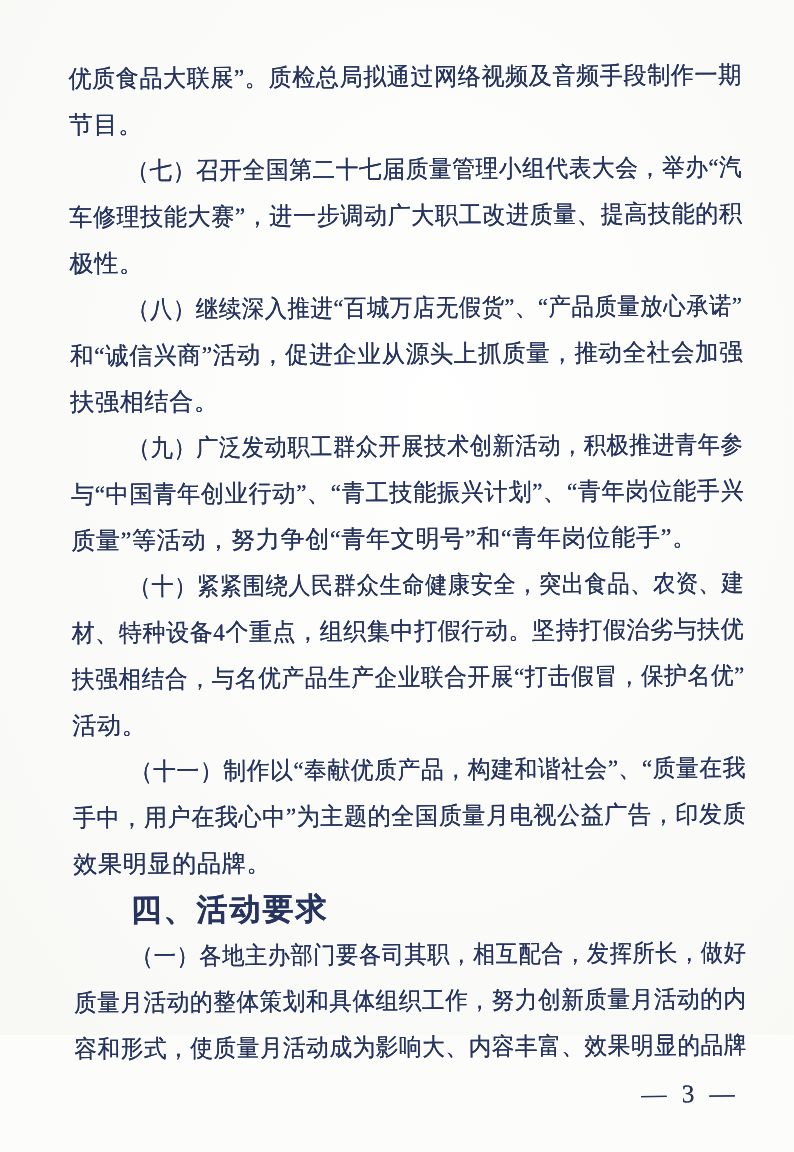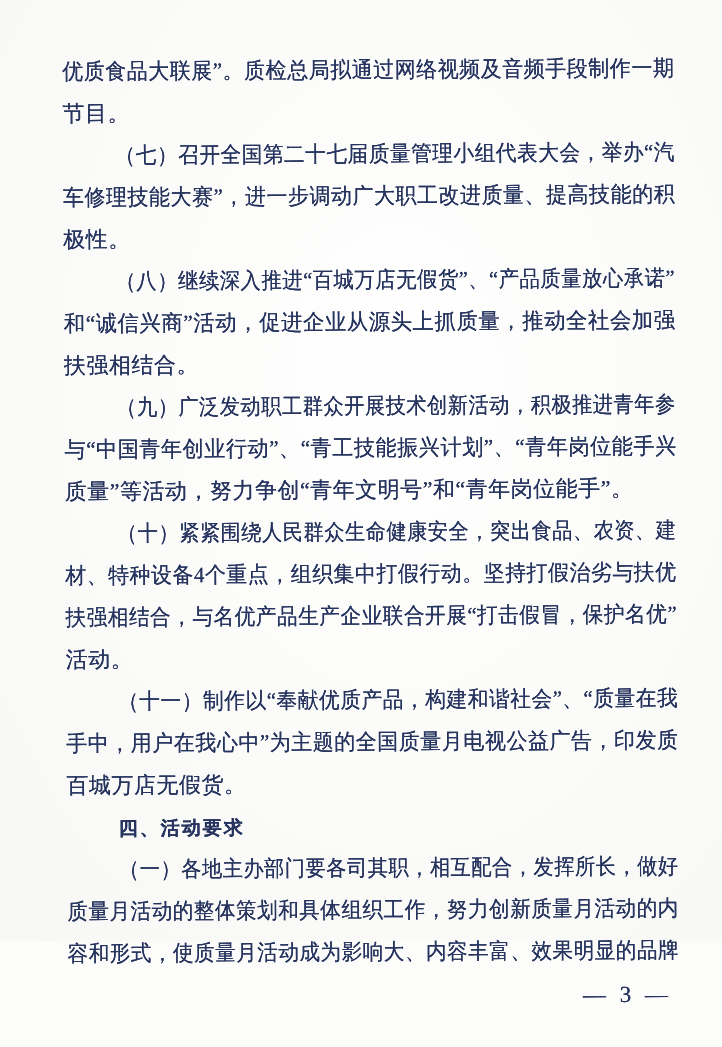--- a/index.html
+++ b/index.html
@@ -37,21 +37,21 @@
   .tline .ltxt {
     display: inline-block;
     transform-origin: 0 60%;
     letter-spacing: 0.5px;
     text-shadow: 0 0 0.4px var(--ink);
   }
   .tline.indent { padding-left: 52px; }
   .tline.bold .ltxt {
     font-family: "Liberation Sans", "DejaVu Sans", sans-serif;
     font-weight: bold;
-    font-size: 19px;
+    font-size: 28px;
     letter-spacing: 2px;
   }
   .pagenum {
     position: absolute;
     right: 50px; top: 982px;
     color: var(--ink);
     font-family: "Liberation Serif", "DejaVu Serif", serif;
     font-size: 23px;
     letter-spacing: 4px;
     transform: rotate(-0.35deg);
@@ -73,20 +73,20 @@
       <div class="tline"><span class="ltxt">扶强相结合。</span></div>
       <div class="tline indent"><span class="ltxt" style="transform: scaleX(0.921053);">（九）广泛发动职工群众开展技术创新活动，积极推进青年参</span></div>
       <div class="tline"><span class="ltxt" style="transform: scaleX(0.962264);">与“中国青年创业行动”、“青工技能振兴计划”、“青年岗位能手兴</span></div>
       <div class="tline"><span class="ltxt">质量”等活动，努力争创“青年文明号”和“青年岗位能手”。</span></div>
       <div class="tline indent"><span class="ltxt" style="transform: scaleX(0.921053);">（十）紧紧围绕人民群众生命健康安全，突出食品、农资、建</span></div>
       <div class="tline"><span class="ltxt" style="transform: scaleX(0.953271);">材、特种设备4个重点，组织集中打假行动。坚持打假治劣与扶优</span></div>
       <div class="tline"><span class="ltxt" style="transform: scaleX(0.940092);">扶强相结合，与名优产品生产企业联合开展“打击假冒，保护名优”</span></div>
       <div class="tline"><span class="ltxt">活动。</span></div>
       <div class="tline indent"><span class="ltxt" style="transform: scaleX(0.944351);">（十一）制作以“奉献优质产品，构建和谐社会”、“质量在我</span></div>
       <div class="tline"><span class="ltxt" style="transform: scaleX(0.95625);">手中，用户在我心中”为主题的全国质量月电视公益广告，印发质</span></div>
-      <div class="tline"><span class="ltxt">百城万店无假货。</span></div>
+      <div class="tline"><span class="ltxt">效果明显的品牌。</span></div>
       <div class="tline indent bold"><span class="ltxt">四、活动要求</span></div>
       <div class="tline indent"><span class="ltxt" style="transform: scaleX(0.921053);">（一）各地主办部门要各司其职，相互配合，发挥所长，做好</span></div>
       <div class="tline"><span class="ltxt" style="transform: scaleX(0.937213);">质量月活动的整体策划和具体组织工作，努力创新质量月活动的内</span></div>
       <div class="tline"><span class="ltxt" style="transform: scaleX(0.937213);">容和形式，使质量月活动成为影响大、内容丰富、效果明显的品牌</span></div>
     </div>
   <div class="pagenum">— 3 —</div>
 </div>
 
 </body></html>

